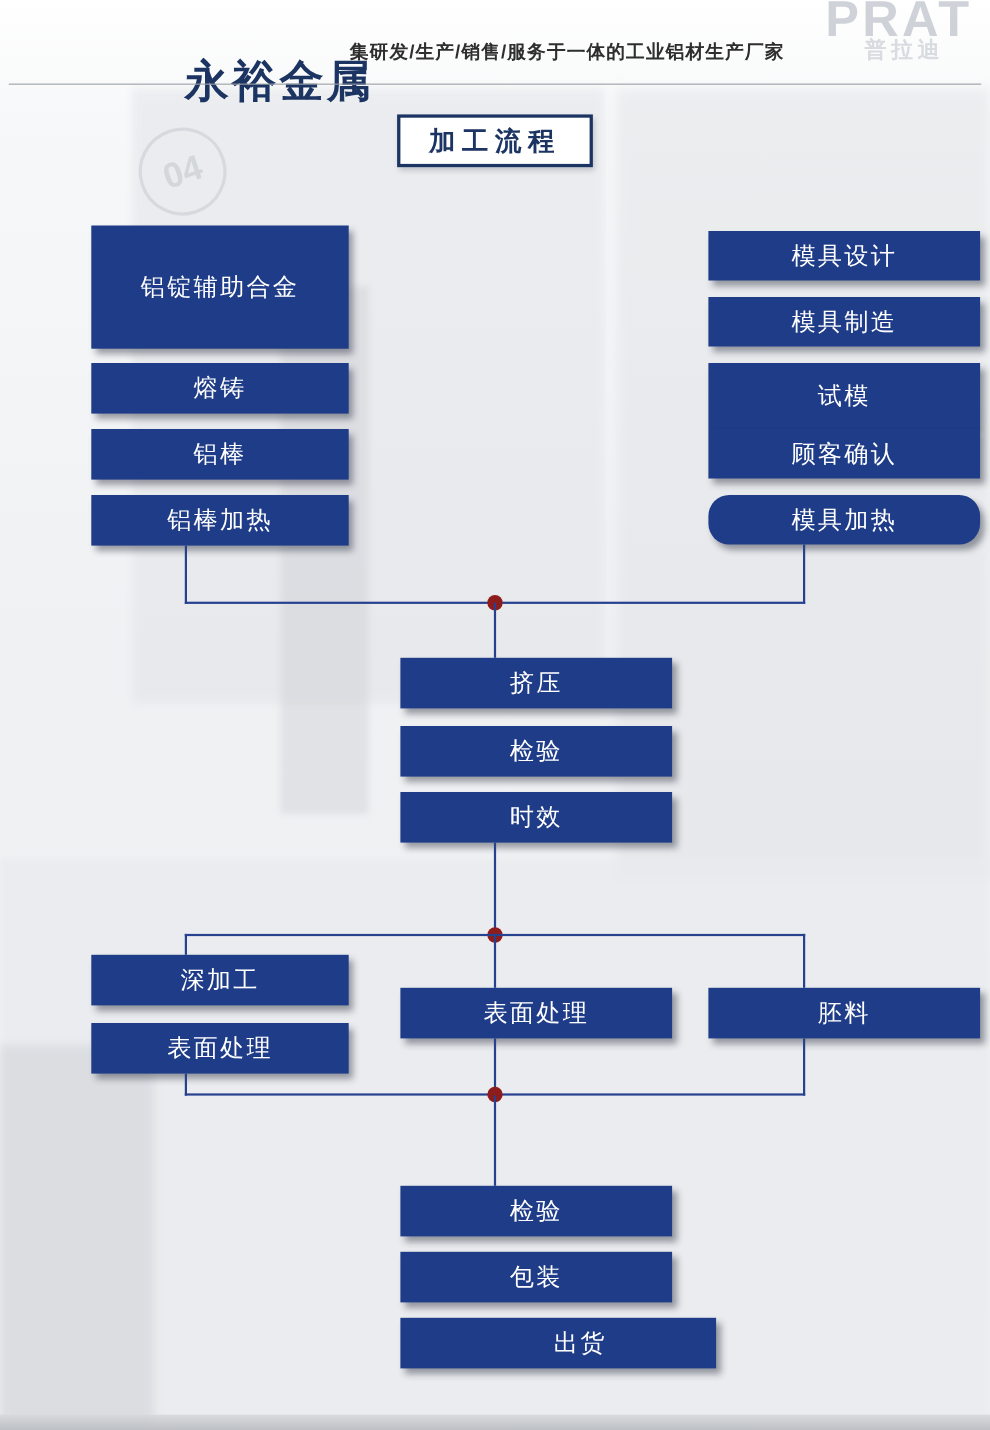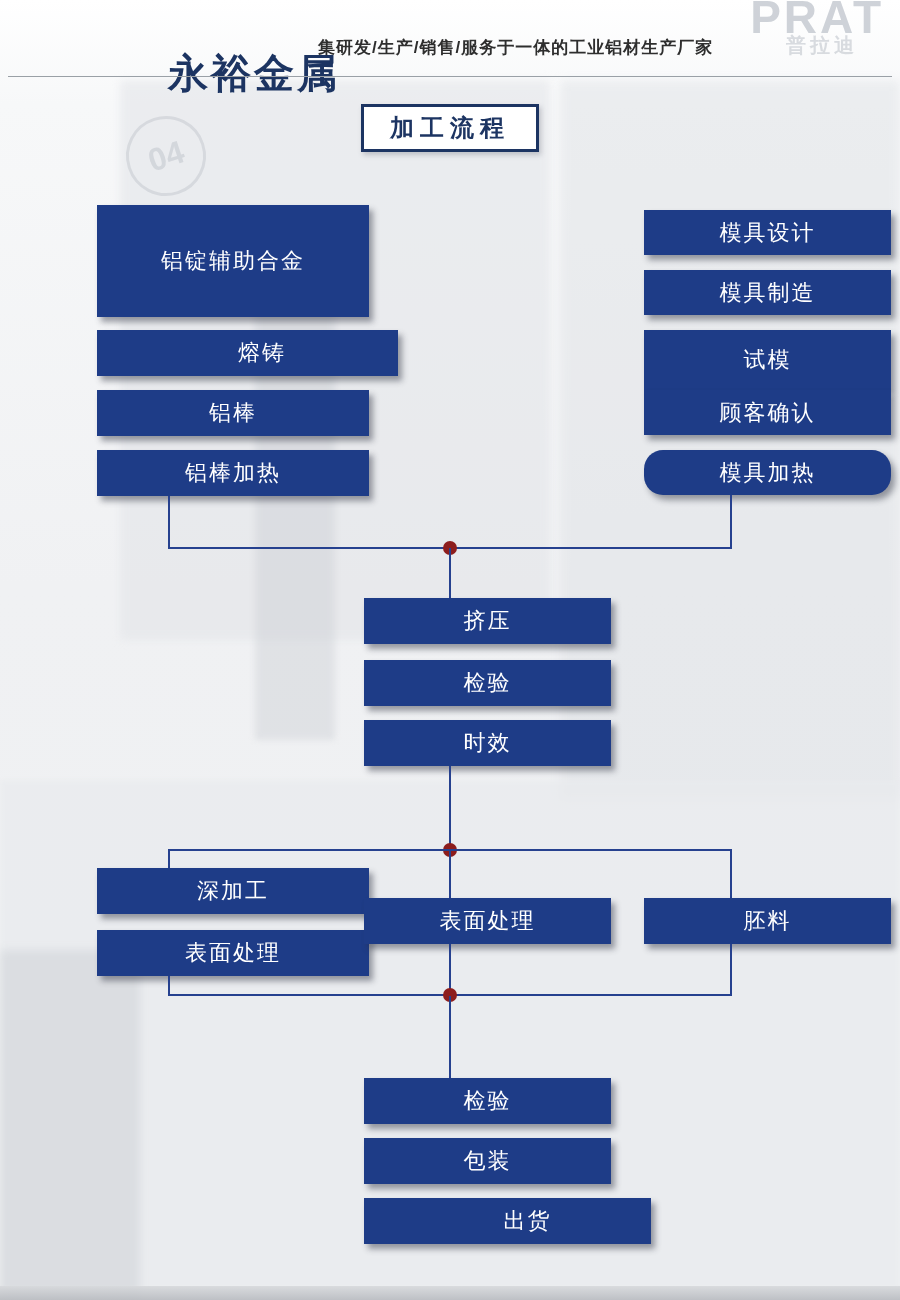--- a/index.html
+++ b/index.html
@@ -31,21 +31,21 @@
   
   .page-title{position:absolute;left:50%;top:104px;transform:translateX(-50%);
               border:3px solid var(--brand-navy,#1c3462);background:#ffffff;
               padding:5px 26px;font-size:24px;font-weight:bold;letter-spacing:6px;
               color:var(--brand-navy,#1c3462);box-shadow:2px 3px 5px rgba(60,65,80,.25);}
 
   
   .fbox{position:absolute;background:var(--box-blue,#1e3c87);color:#ffffff;
         display:flex;align-items:center;justify-content:center;
         font-size:22px;letter-spacing:2px;box-shadow:4px 5px 6px rgba(40,45,60,.45);margin-left:36px;}
-  .col-l{left:61px;width:272px;}
+  .col-l{left:47px;width:234px;}
   .col-c{left:328px;width:247px;}
   .col-r{left:608px;width:247px;}
 
   .line{position:absolute;background:var(--line-blue,#26418f);}
   .dot{position:absolute;width:14px;height:14px;border-radius:50%;background:var(--junction-red,#8d1d1d);}
 </style>
 </head>
 <body>
 
 <div class="page">
@@ -60,21 +60,21 @@
   <div class="wm-sub">普拉迪</div>
   <div class="bg-shape bg-bottom-strip"></div>
 
   <div class="brand">永裕金属</div>
   <div class="tagline">集研发/生产/销售/服务于一体的工业铝材生产厂家</div>
   <div class="header-rule"></div>
 
   <div class="page-title">加工流程</div>
 
   <div class="fbox col-l" style="top:205px;height:112px;">铝锭辅助合金</div>
-  <div class="fbox col-l" style="top:330px;height:46px;padding-left:29px;">熔铸</div>
+  <div class="fbox col-l" style="top:330px;height:46px;">熔铸</div>
   <div class="fbox col-l" style="top:390px;height:46px;">铝棒</div>
   <div class="fbox col-l" style="top:450px;height:46px;">铝棒加热</div>
 
   <div class="fbox col-r" style="top:210px;height:45px;">模具设计</div>
   <div class="fbox col-r" style="top:270px;height:45px;text-align:center;">模具制造</div>
   <div class="fbox col-r" style="top:330px;height:60px;">试模</div>
   <div class="fbox col-r" style="top:390px;height:45px;">顾客确认</div>
   <div class="fbox col-r" style="top:450px;height:45px;border-radius:19px;">模具加热</div>
 
   <div class="line" style="left:168px;top:496px;width:2px;height:53px;"></div>

